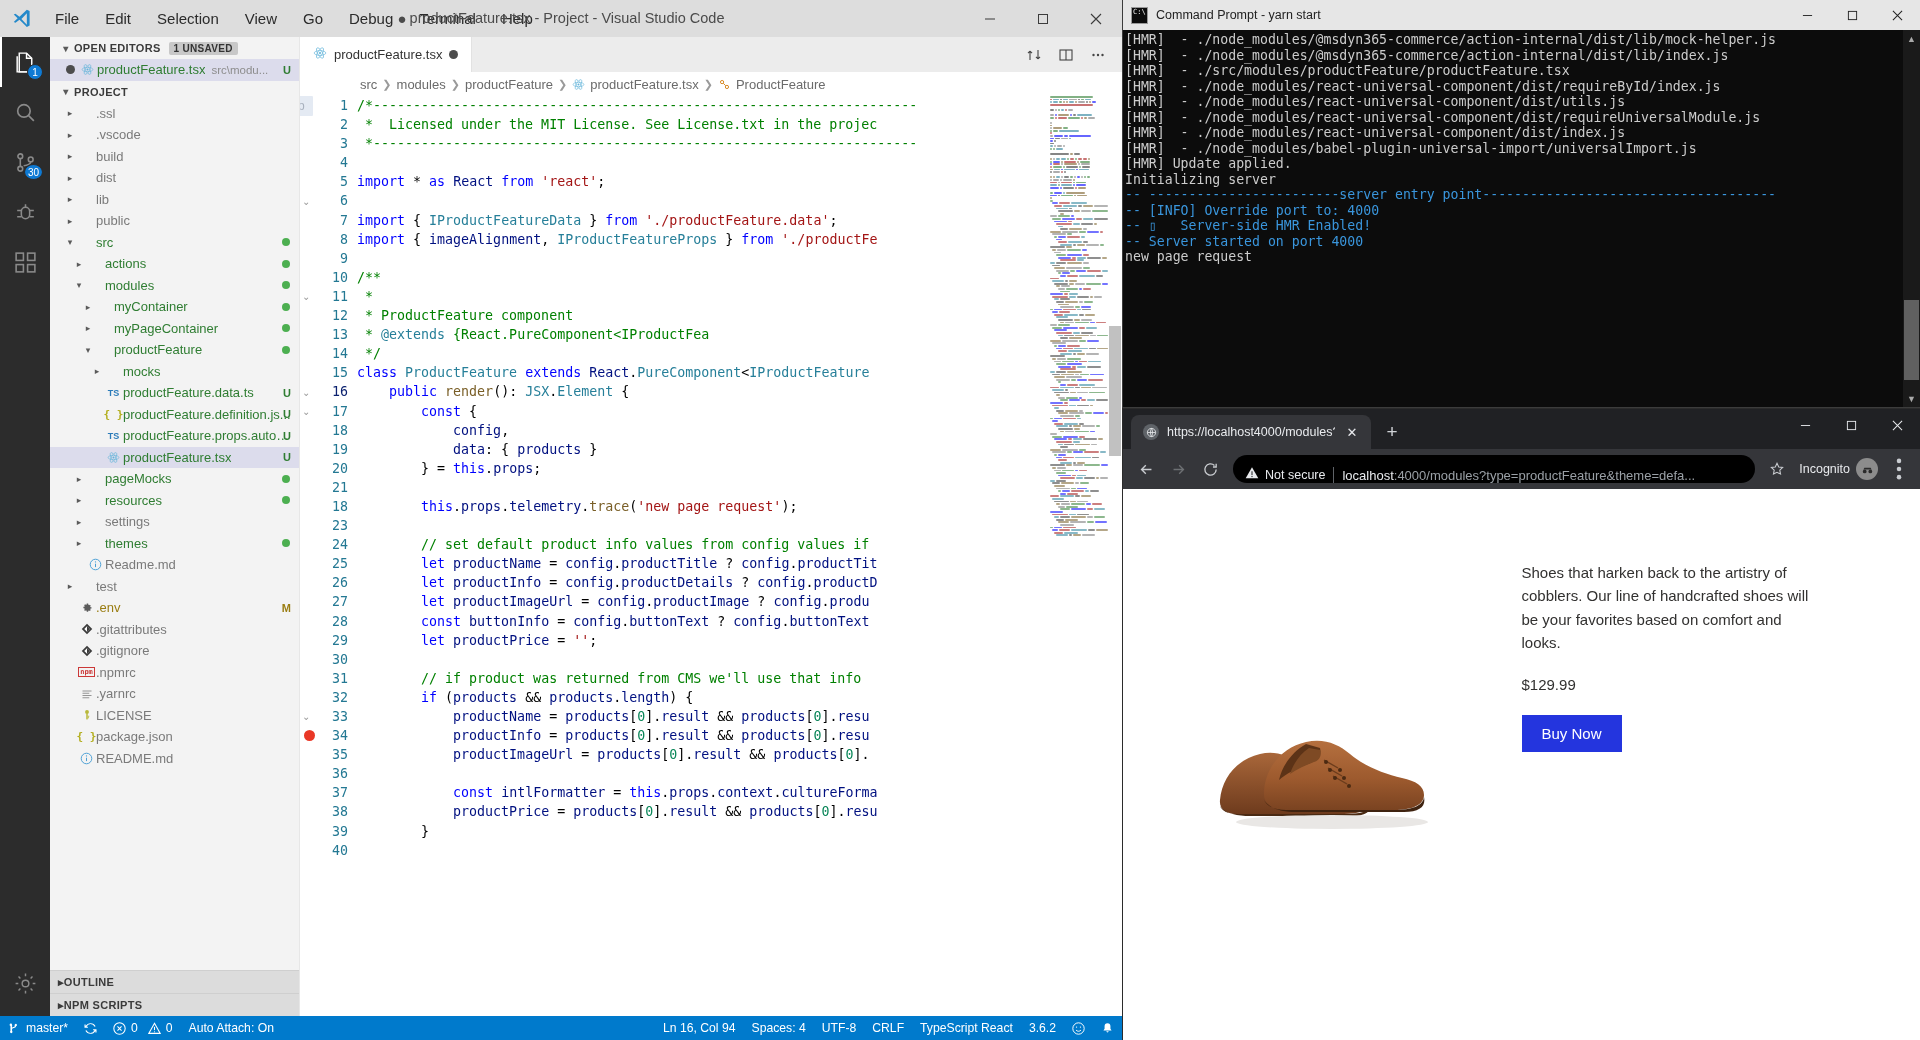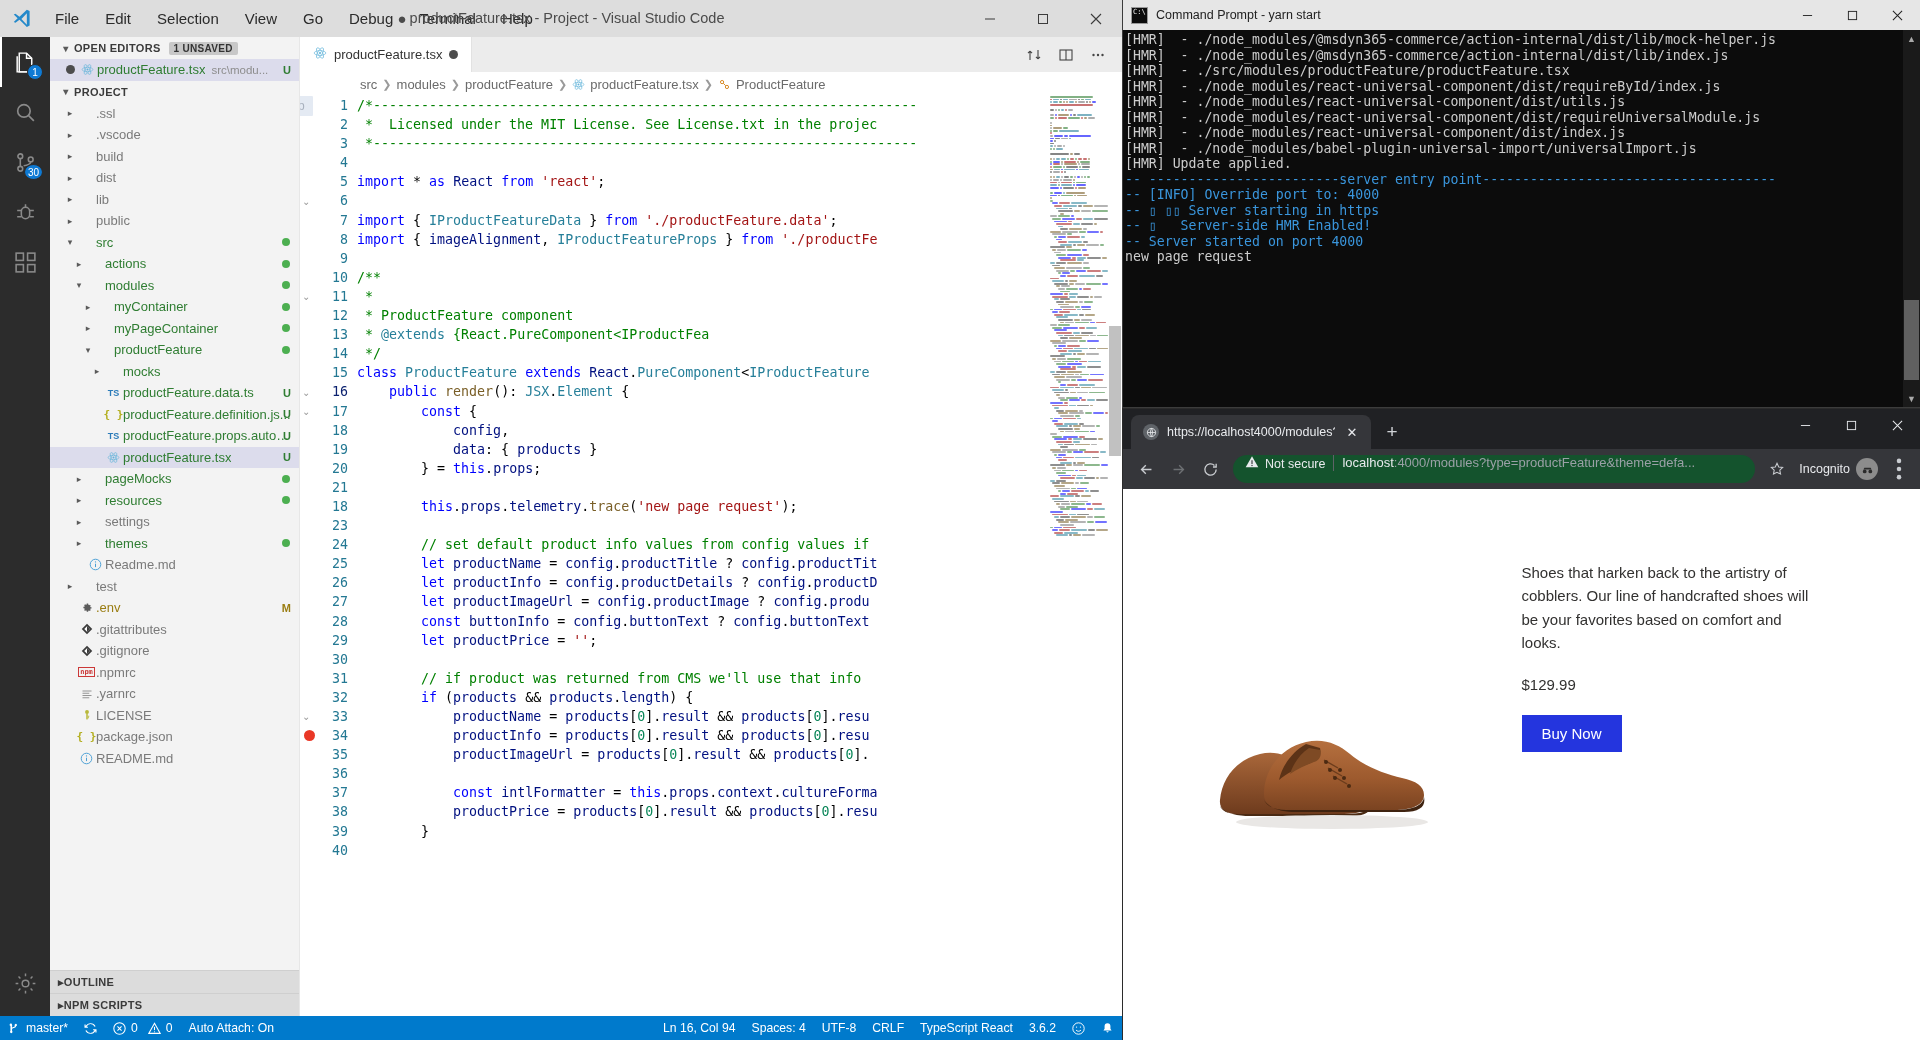--- a/index.html
+++ b/index.html
@@ -244,22 +244,22 @@
     height: 40px; background: #35363a; display: flex; align-items: center; gap: 2px;
     padding: 0 8px; flex: none;
   }
   .br-navbtn {
     width: 30px; height: 30px; display: flex; align-items: center; justify-content: center;
     color: #c9ccd0; border-radius: 50%; cursor: pointer;
   }
   .br-navbtn.disabled { color: #6d7073; }
   .br-navbtn svg { width: 17px; height: 17px; }
   .omnibox {
-    flex: 1; height: 28px; background: #14532d; border-radius: 14px; display: flex;
-    align-items: flex-start; padding: 0 12px; gap: 8px; margin: 12px 6px; cursor: text;
+    flex: 1; height: 28px; background: #000000; border-radius: 14px; display: flex;
+    align-items: flex-end; padding: 0 12px; gap: 8px; margin: 12px 6px; cursor: text;
     font-size: 13px; color: #e8eaed; min-width: 0;
   }
   .notsecure { display: flex; align-items: center; gap: 6px; color: #e8eaed; font-size: 12.5px; flex:none;}
   .omni-divider { width: 1px; height: 16px; background: #5f6368; flex:none;}
   .omni-url { color: #9aa0a6; overflow: hidden; white-space: nowrap; text-overflow: ellipsis; }
   .omni-url b { color: #e8eaed; font-weight: normal; }
   .br-star { width: 28px; height: 28px; display:flex; align-items:center; justify-content:center; color:#c9ccd0; }
   .incognito-chip { display:flex; align-items:center; gap: 6px; color:#e8eaed; font-size: 12.5px; padding: 0 6px;}
   .incog-avatar { width: 22px; height: 22px; border-radius: 50%; background: #8c8c8c; display:flex; align-items:center; justify-content:center;}
   .br-menu { width: 26px; height: 28px; display:flex; align-items:center; justify-content:center; color:#c9ccd0; }
@@ -1759,23 +1759,23 @@
     <div class="cmd-body" id="cmd-body">
         <div class="cmd-line">[HMR]  - ./node_modules/@msdyn365-commerce/action-internal/dist/lib/mock-helper.js</div>
         <div class="cmd-line">[HMR]  - ./node_modules/@msdyn365-commerce/action-internal/dist/lib/index.js</div>
         <div class="cmd-line">[HMR]  - ./src/modules/productFeature/productFeature.tsx</div>
         <div class="cmd-line">[HMR]  - ./node_modules/react-universal-component/dist/requireById/index.js</div>
         <div class="cmd-line">[HMR]  - ./node_modules/react-universal-component/dist/utils.js</div>
         <div class="cmd-line">[HMR]  - ./node_modules/react-universal-component/dist/requireUniversalModule.js</div>
         <div class="cmd-line">[HMR]  - ./node_modules/react-universal-component/dist/index.js</div>
         <div class="cmd-line">[HMR]  - ./node_modules/babel-plugin-universal-import/universalImport.js</div>
         <div class="cmd-line">[HMR] Update applied.</div>
+        <div class="cmd-line">Initializing server</div>
         <div class="cmd-line cmd-cyan">-- ------------------------server entry point-------------------------------------</div>
         <div class="cmd-line cmd-cyan">-- [INFO] Override port to: 4000</div>
-        <div class="cmd-line cmd-cyan">-- ▯ ▯▯ Server starting in https</div>
         <div class="cmd-line cmd-cyan">-- ▯   Server-side HMR Enabled!</div>
         <div class="cmd-line cmd-cyan">-- Server started on port 4000</div>
         <div class="cmd-line">new page request</div>
       </div>
     <div class="cmd-scroll">
       <div class="cmd-arrow" style="top:0">▲</div>
       <div class="cmd-thumb" style="top:270px;height:80px;"></div>
       <div class="cmd-arrow" style="bottom:0">▼</div>
     </div>
   </div>

